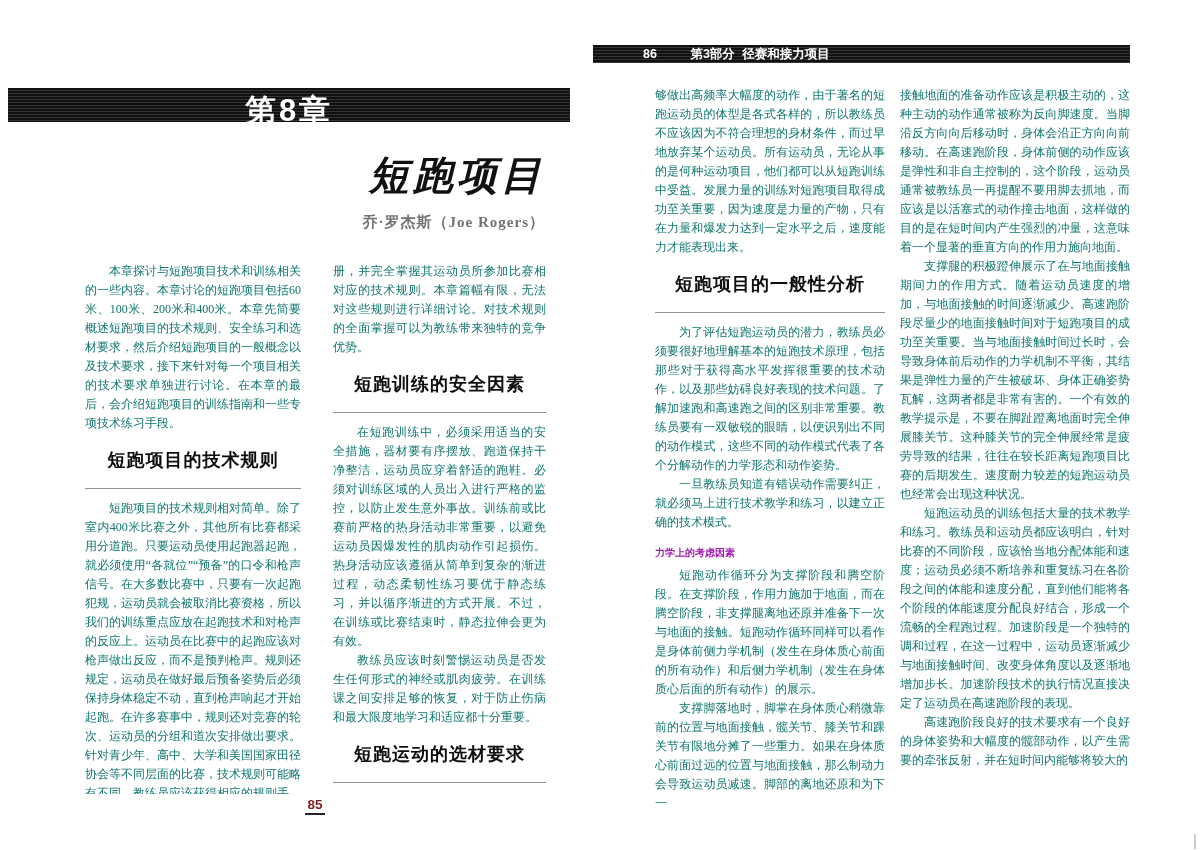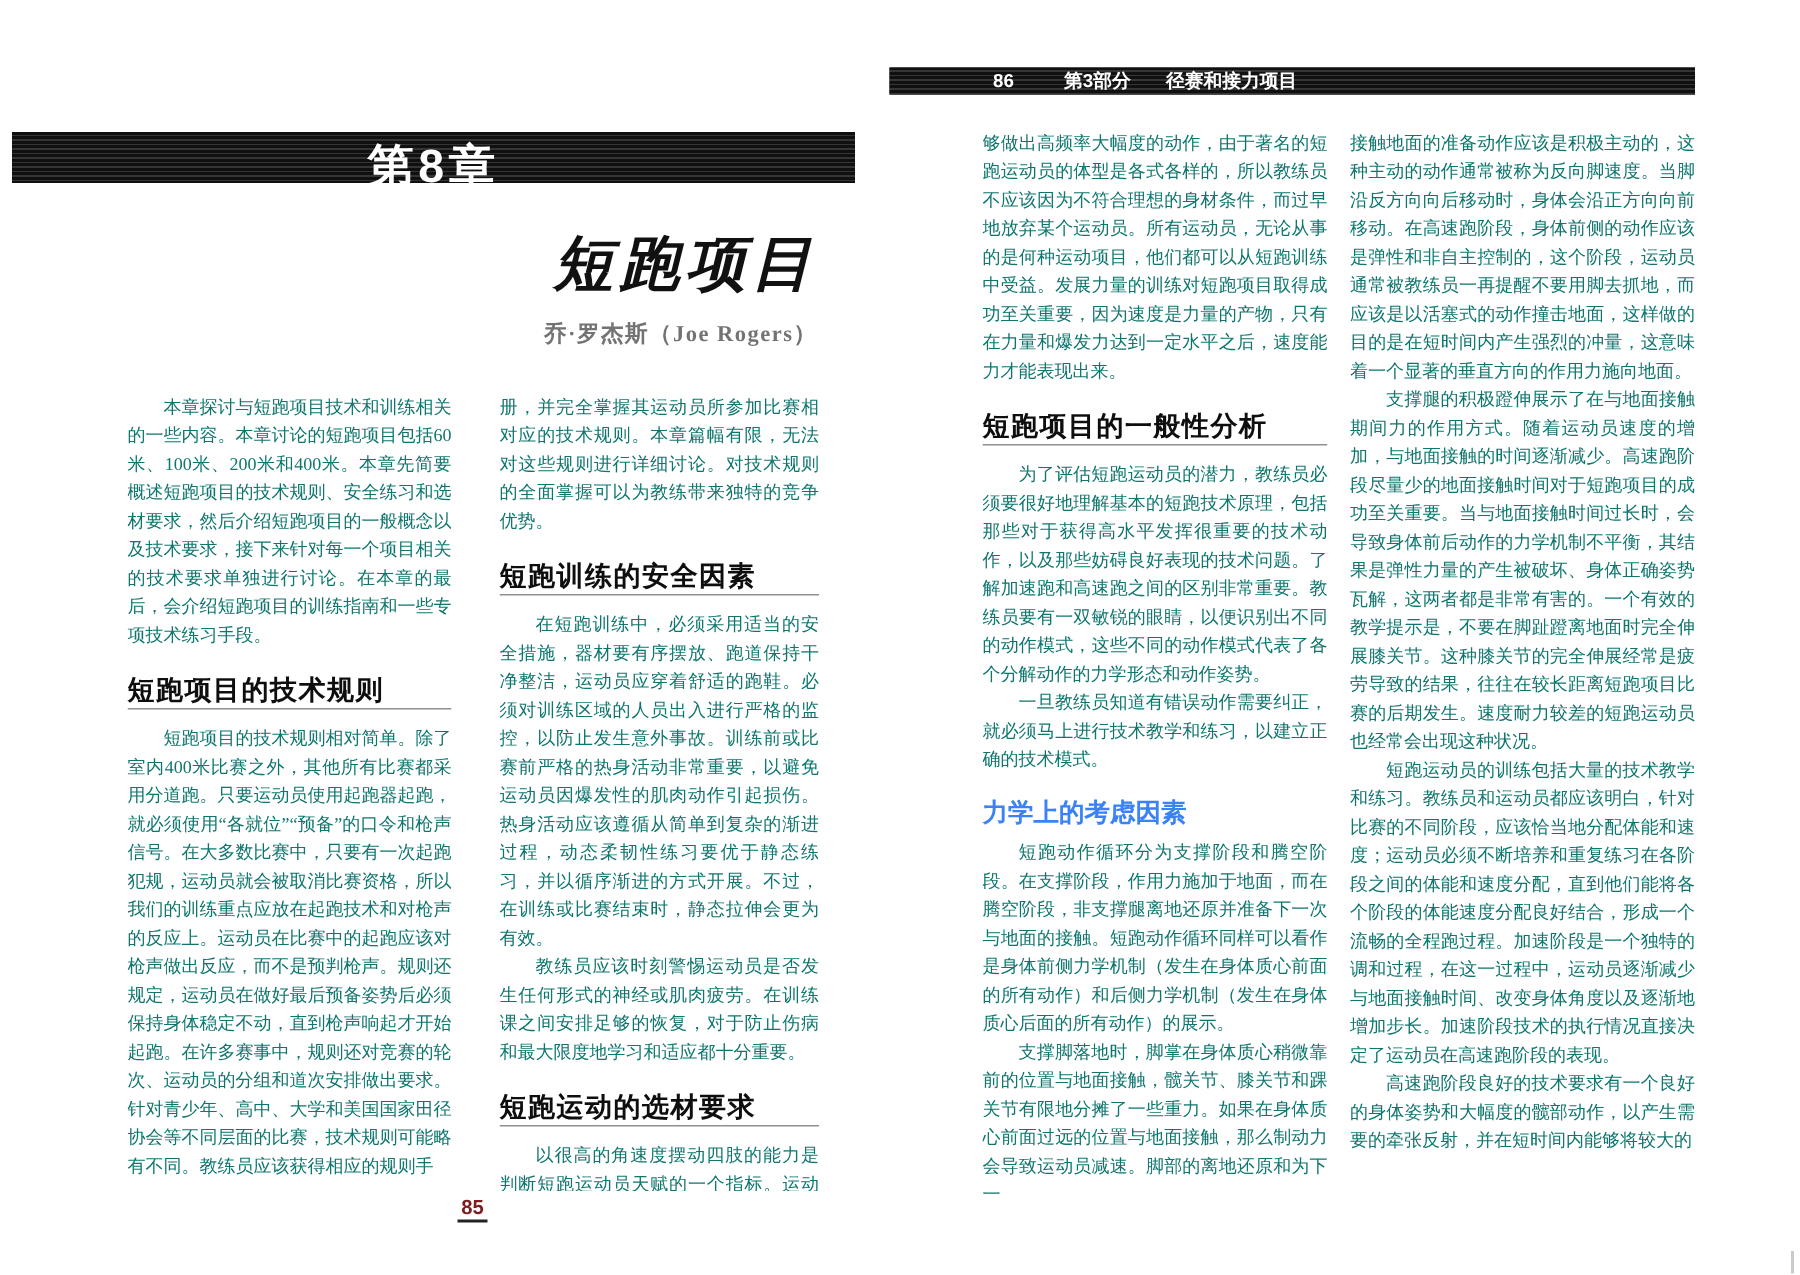--- a/index.html
+++ b/index.html
@@ -14,23 +14,23 @@
     color:#ffffff;font-family:"Liberation Sans", sans-serif;
   }
   #chapter-banner{
     position:absolute;left:8px;top:88px;width:562px;height:34px;
     text-align:center;line-height:46px;font-size:31px;font-weight:bold;letter-spacing:3px;
   }
   #running-header{
     position:absolute;left:593px;top:45px;width:537px;height:18px;
     font-size:12.5px;font-weight:bold;line-height:18px;white-space:nowrap;
   }
-  #running-header .hdr-num{margin-left:69px;}
+  #running-header .hdr-num{margin-left:50px;}
   #running-header .hdr-part{margin-left:30px;}
-  #running-header .hdr-title{margin-left:20px;font-family:Liberation Mono, monospace;}
+  #running-header .hdr-title{margin-left:4px;font-family:Liberation Mono, monospace;}
   
   #chapter-title{
     position:absolute;left:85px;top:148px;width:460px;text-align:right;
     font-family:"Liberation Sans", sans-serif;font-size:40px;font-weight:900;
     font-style:italic;letter-spacing:4px;color:#111;
   }
   #chapter-author{
     position:absolute;left:85px;top:213px;width:460px;text-align:right;
     font-family:Liberation Serif, serif;font-size:15px;font-weight:bold;color:#737373;
     letter-spacing:1px;
@@ -40,28 +40,28 @@
   #lp-col1{left:85px; top:262px;width:216px;height:532px;}
   #lp-col2{left:333px;top:262px;width:213px;height:532px;}
   #rp-col1{left:655px;top:86px; width:230px;height:718px;}
   #rp-col2{left:900px;top:86px; width:230px;height:718px;}
   .para{
     margin:0;font-size:12px;line-height:19px;text-align:justify;
     text-indent:2em;color:#0f766e;
   }
   .para.cont{text-indent:0;}
   .col-heading{
-    margin:15px 0 10px 0;padding-bottom:0;
+    margin:15px 0 10px 0;padding-bottom:16px;
     font-family:"Liberation Sans", sans-serif;font-size:18px;font-weight:bold;
-    text-align:left;color:#0e0e0e;border-bottom:1px solid #8f8f8f;
+    text-align:center;color:#0e0e0e;border-bottom:1px solid #8f8f8f;
     letter-spacing:1px;
   }
   .sub-heading{
     margin:14px 0 6px 0;
-    font-family:Liberation Serif, serif;font-size:17px;font-weight:bold;color:#3b82f6;
+    font-family:Liberation Serif, serif;font-size:10px;font-weight:bold;color:#a21caf;
   }
   
   #left-folio{
     position:absolute;left:85px;top:797px;width:460px;text-align:center;
     font-family:"Liberation Sans", sans-serif;font-size:13.5px;font-weight:bold;color:#7f1d1d;
   }
   #left-folio span{display:inline-block;border-bottom:2px solid #222;padding:0 2px 1px 2px;}
   #corner-mark{
     position:absolute;left:1194px;top:834px;width:2px;height:15px;background:#c9cccb;
   }

